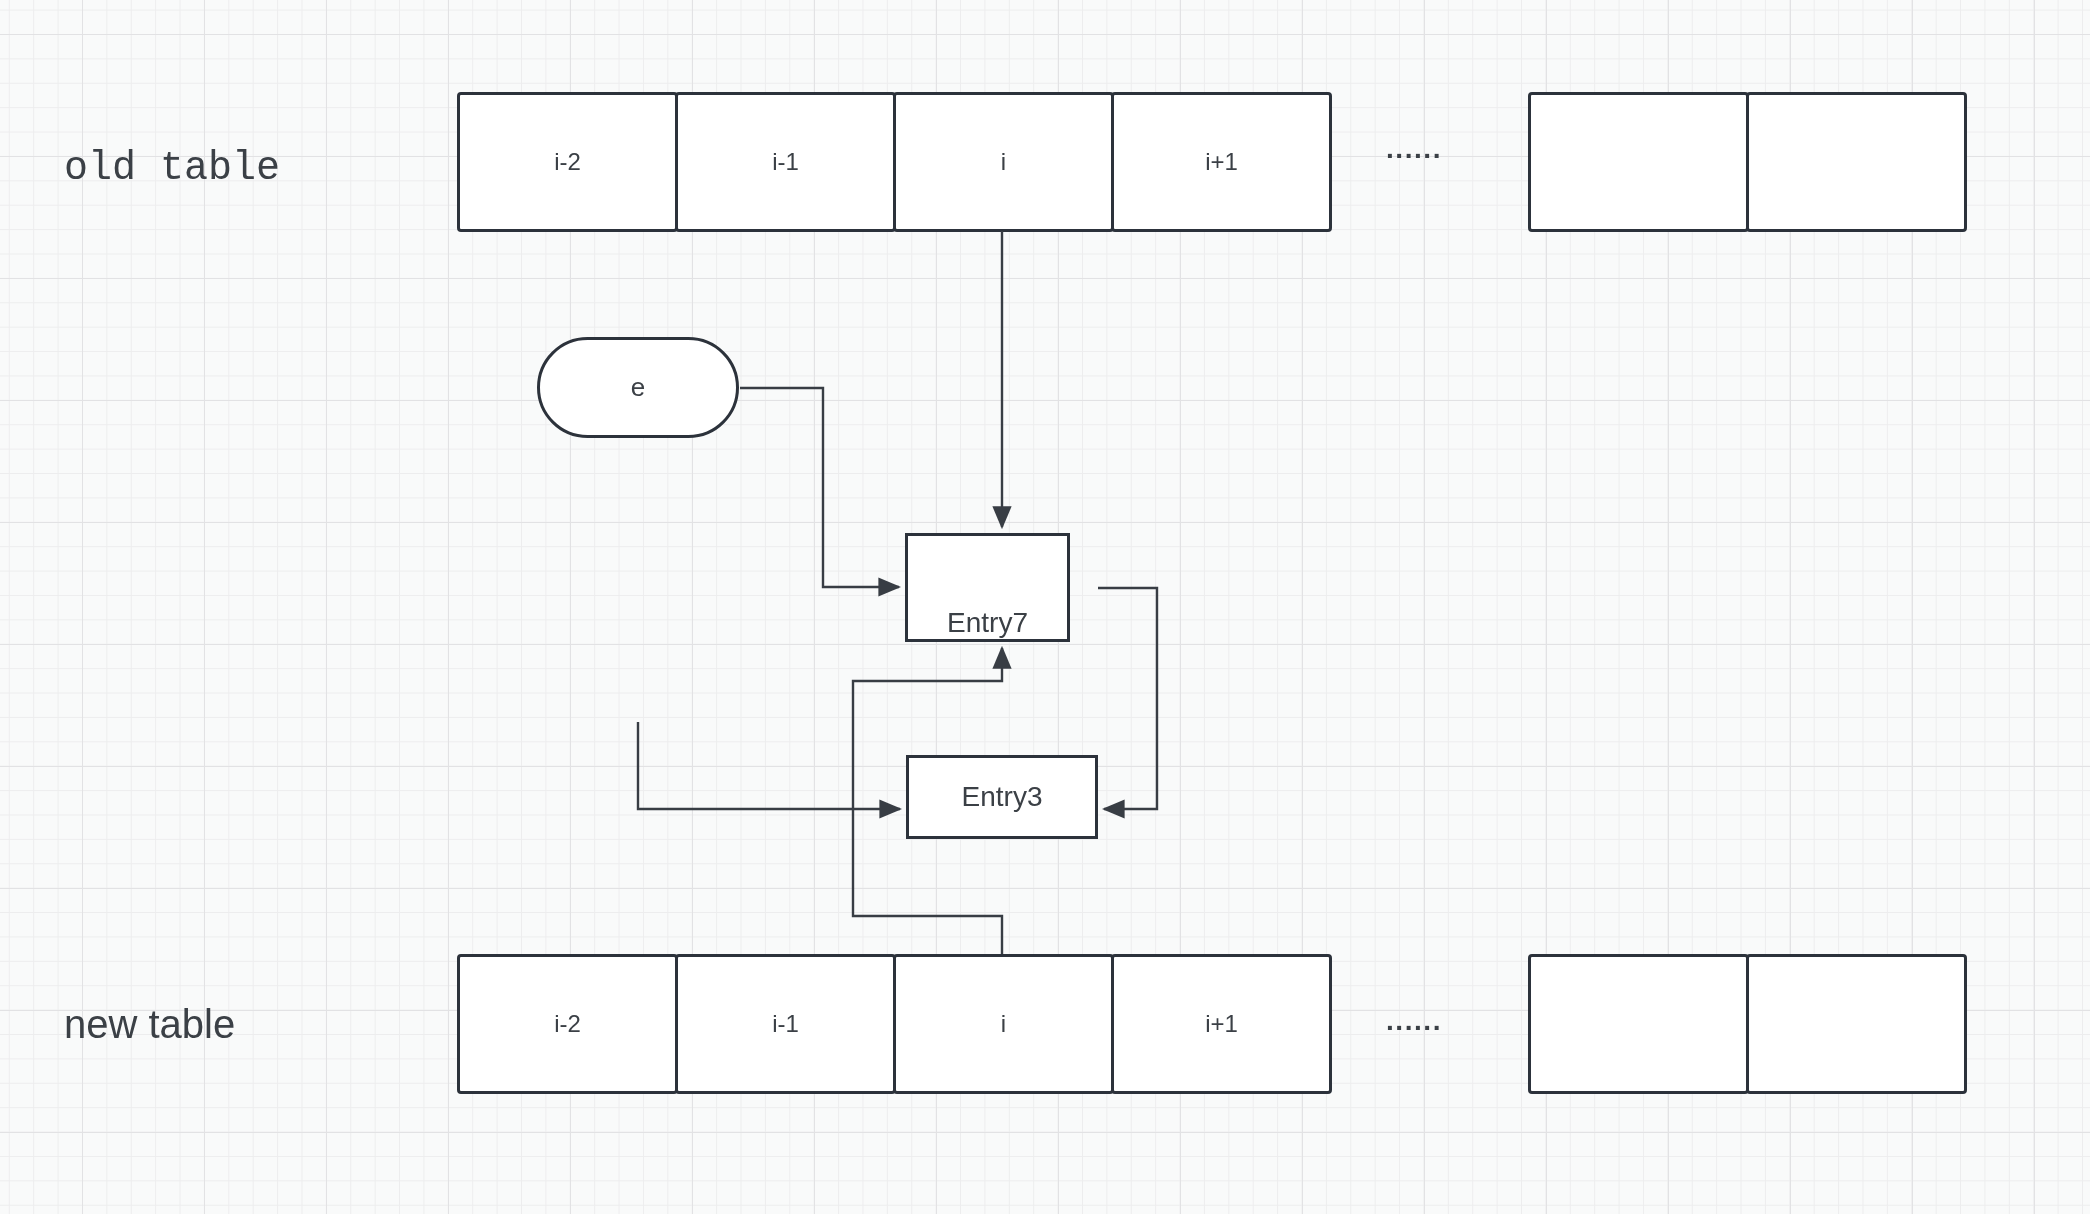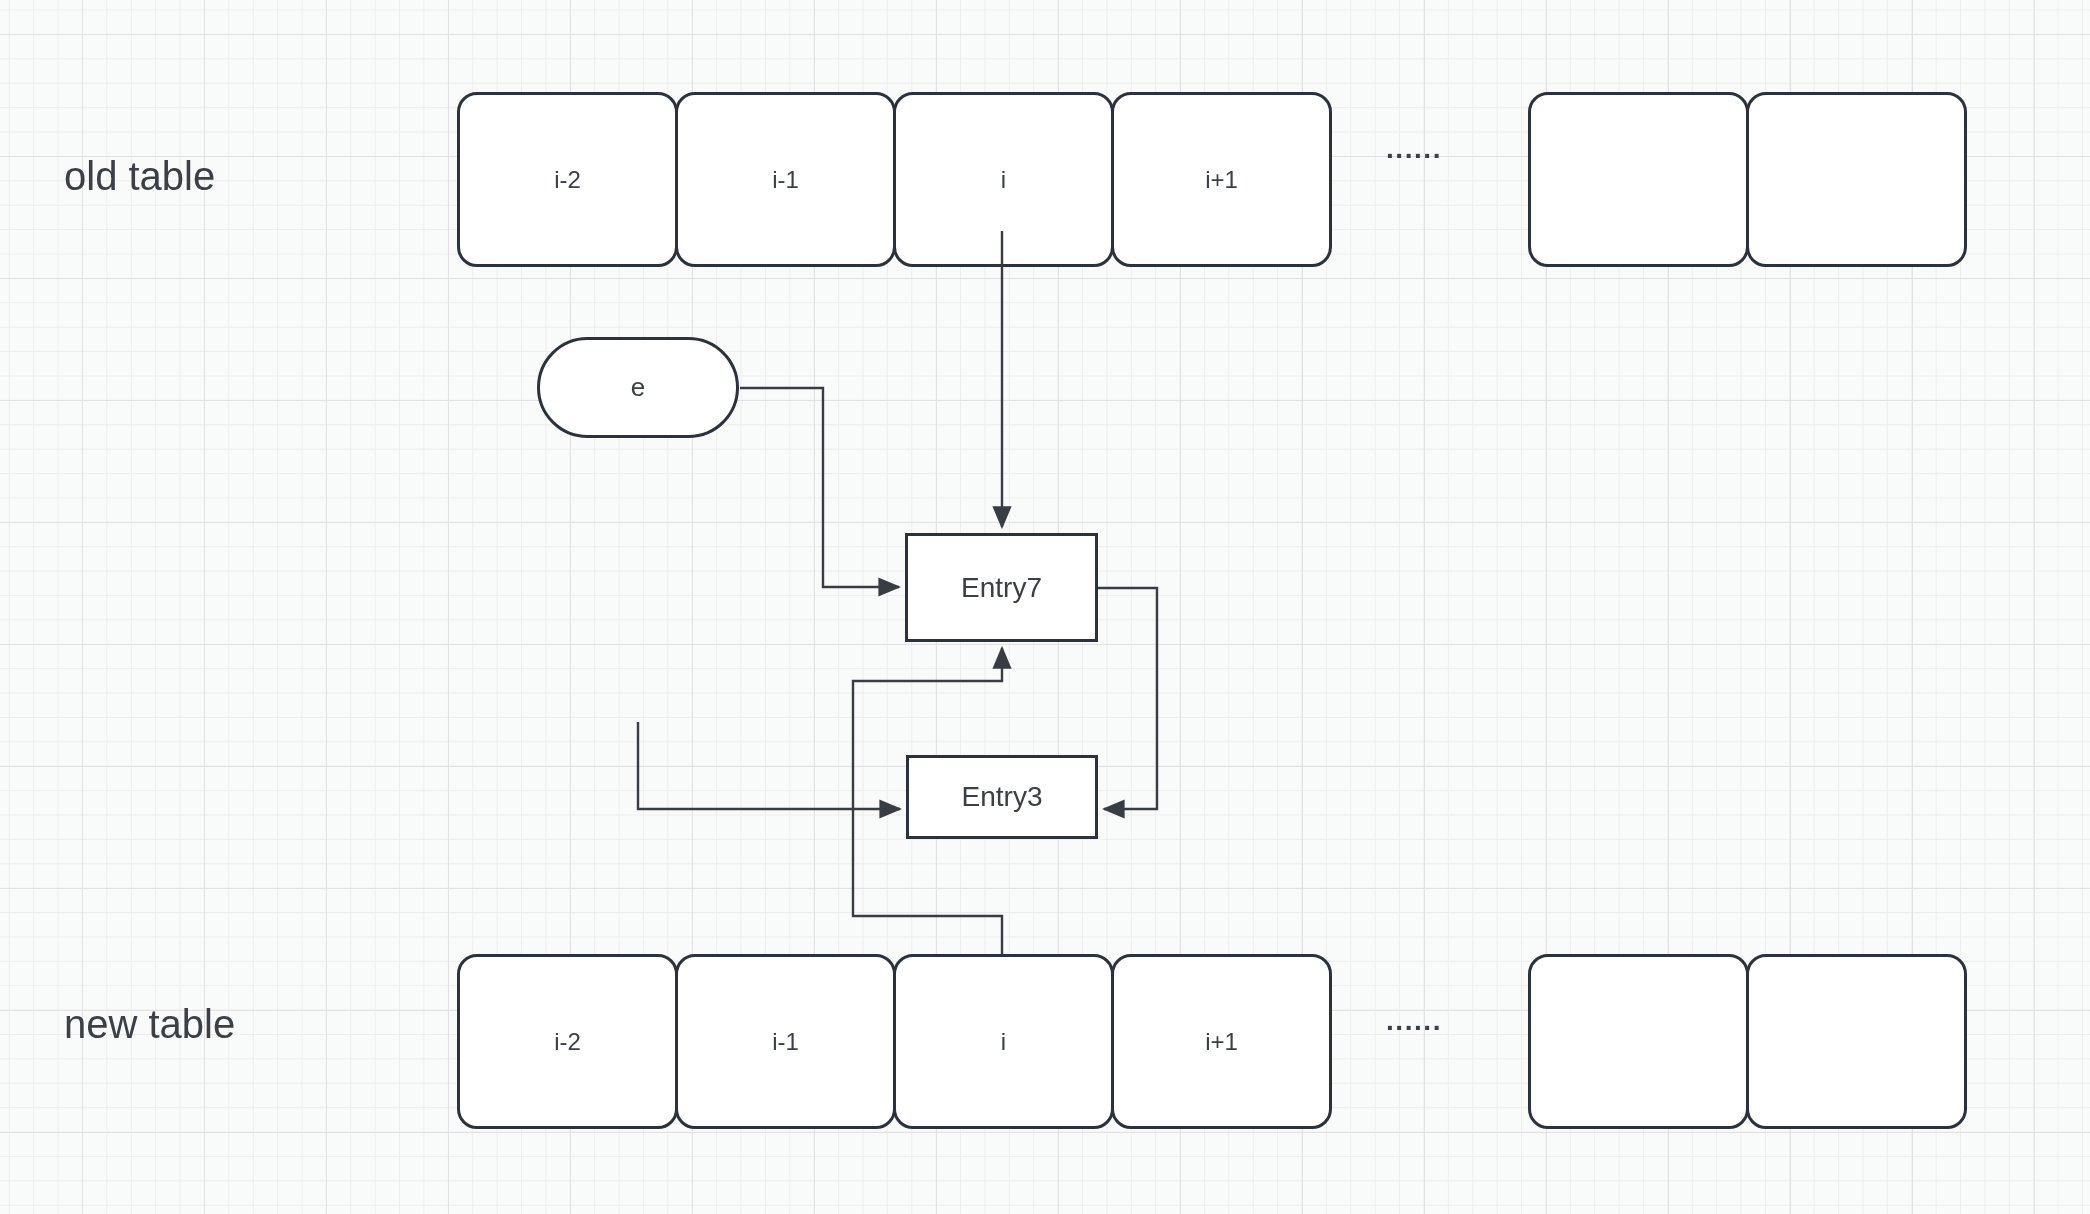--- a/index.html
+++ b/index.html
@@ -27,22 +27,22 @@
     box-sizing: border-box;
     background: #ffffff;
     border: 3px solid #2c323b;
     display: flex;
     align-items: center;
     justify-content: center;
     color: #3b4046;
   }
   .cell {
     width: 221px;
-    height: 175px;
-    border-radius: 20px;
+    height: 140px;
+    border-radius: 4px;
     font-size: 24px;
   }
   .entry {
     font-size: 28px;
     border-radius: 0;
   }
   .pill {
     border-radius: 52px;
     font-size: 26px;
   }
@@ -68,21 +68,21 @@
     top: 0;
     pointer-events: none;
   }
   svg.overlay path { pointer-events: stroke; }
 </style>
 </head>
 <body>
 
 <div id="canvas">
 
-  <div class="big-label" style="left:64px; top:154px;">old table</div>
+  <div class="big-label" style="left:64px; top:146px;font-family:Liberation Mono, monospace;">old table</div>
   <div class="big-label" style="left:56px; top:1002px;margin-left:8px;">new table</div>
 
   <div class="shape cell" style="left:457px; top:92px;">
     <span>i-2</span>
   </div>
   <div class="shape cell" style="left:675px; top:92px;">
     <span>i-1</span>
   </div>
   <div class="shape cell" style="left:893px; top:92px;">
     <span>i</span>
@@ -90,21 +90,21 @@
   <div class="shape cell" style="left:1111px; top:92px;">
     <span>i+1</span>
   </div>
   <div class="dots" style="left:1374px; top:138px;">······</div>
   <div class="shape cell" style="left:1528px; top:92px;"></div>
   <div class="shape cell" style="left:1746px; top:92px;"></div>
 
   <div class="shape pill" style="left:537px; top:337px; width:202px; height:101px;">
     <span>e</span>
   </div>
-  <div class="shape entry" style="left:905px; top:533px; width:193px; height:109px;">
+  <div class="shape entry" style="left:905px; top:533px; width:165px; height:109px;align-items:flex-end;">
     <span>Entry7</span>
   </div>
   <div class="shape entry" style="left:906px; top:755px; width:192px; height:84px;">
     <span>Entry3</span>
   </div>
 
   <div class="shape cell" style="left:457px; top:954px;">
     <span>i-2</span>
   </div>
   <div class="shape cell" style="left:675px; top:954px;">

